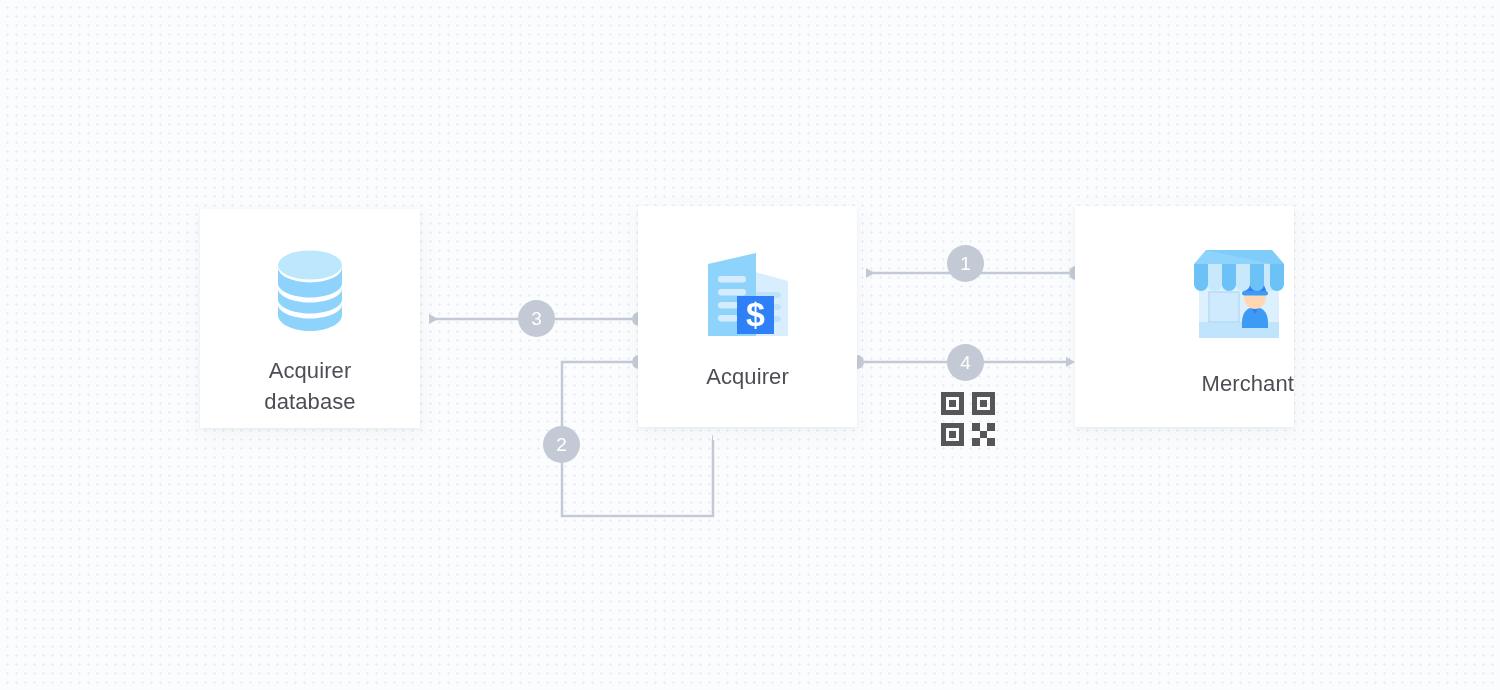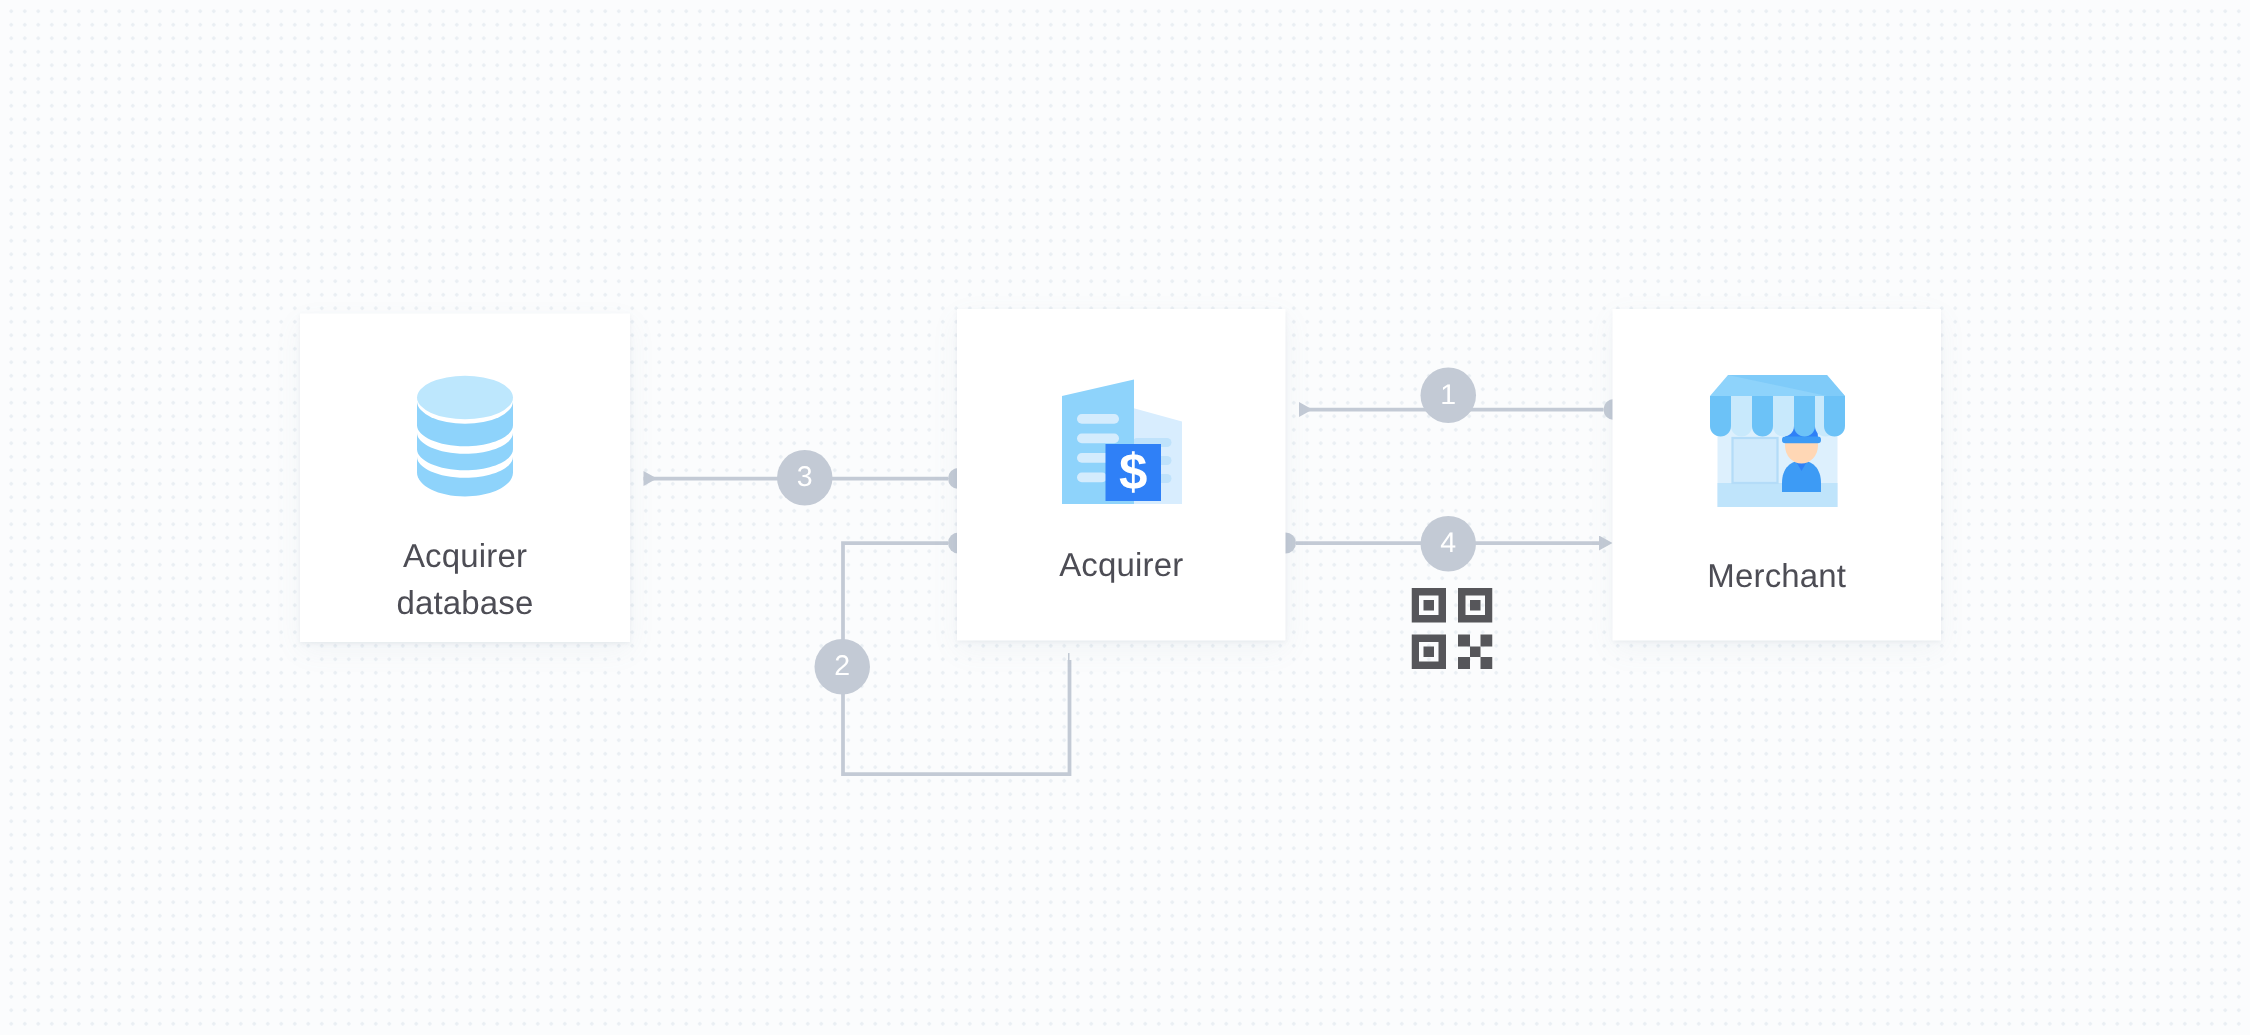--- a/index.html
+++ b/index.html
@@ -82,20 +82,21 @@
     padding-top: 42px;
   }
   #node-acquirer .node-label { margin-top: 25px; }
 
   #node-merchant {
     left: 1075px;
     top: 206px;
     width: 219px;
     height: 221px;
     padding-top: 36px;
+    align-items: flex-end;
   }
   #node-merchant .node-label { margin-top: 26px; }
 
   
   .badge {
     position: absolute;
     width: 37px;
     height: 37px;
     border-radius: 50%;
     background: #c3cad5;

